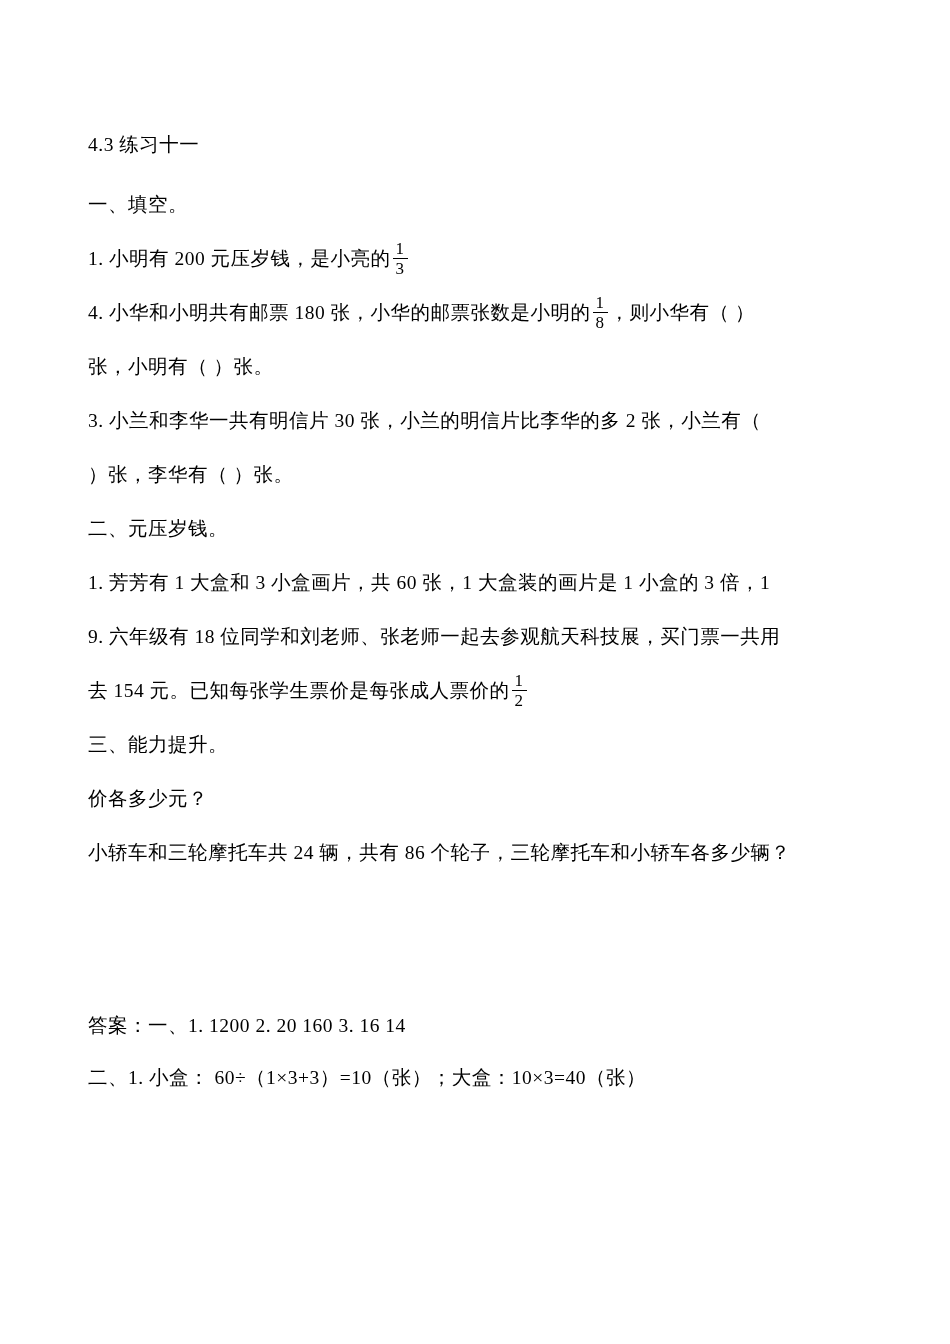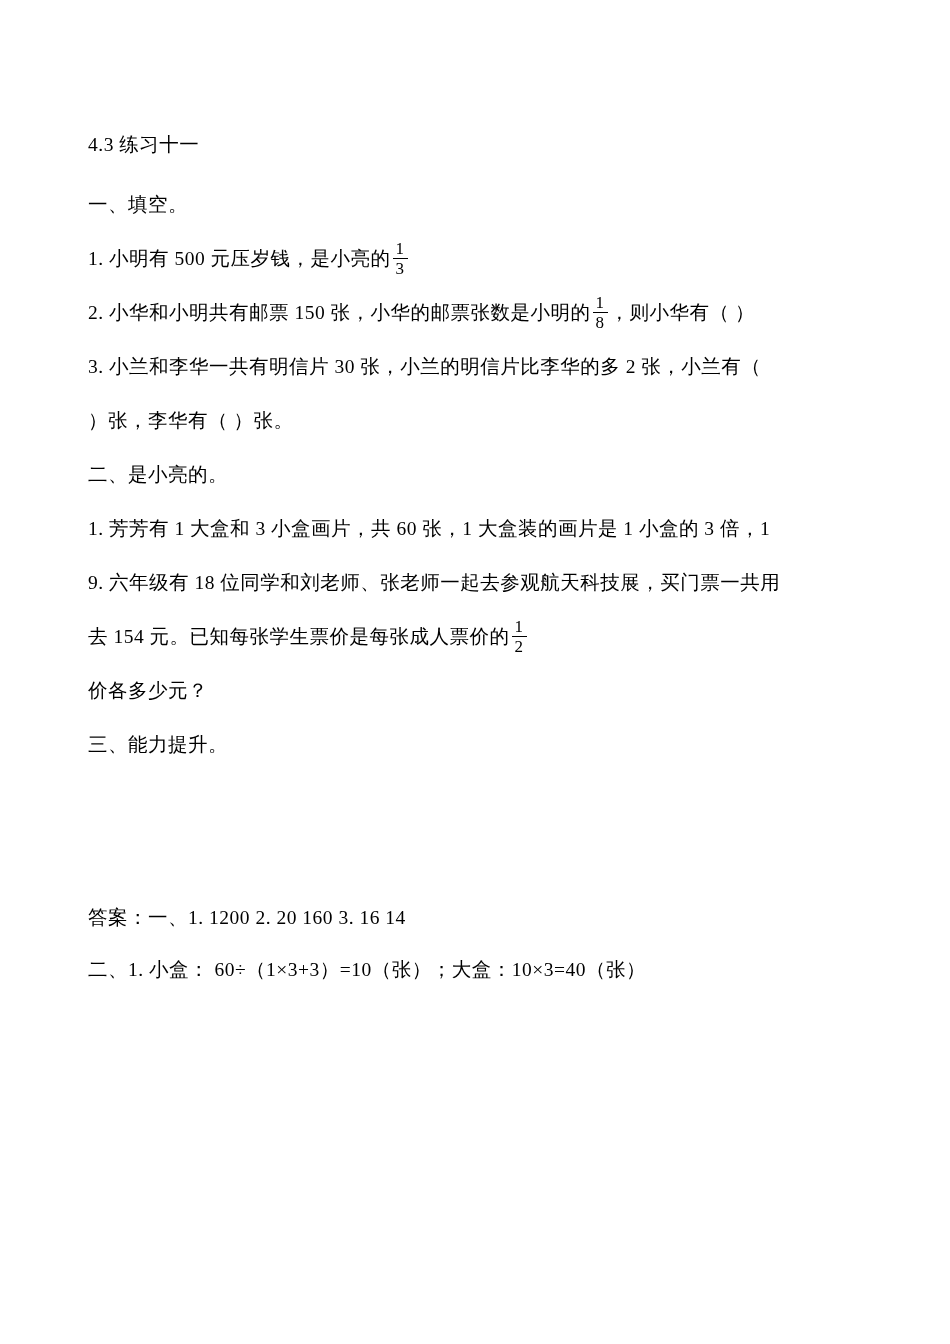--- a/index.html
+++ b/index.html
@@ -70,47 +70,49 @@
 <div class="page">
   <div class="content">
 
     <div class="line">4.3 练习十一</div>
 
     <div class="spacer-sm"></div>
 
     <div class="line">一、填空。</div>
 
     <div class="line">
-      <span>1. 小明有 500 元压岁钱，是小亮的</span><span class="frac"><span class="num">1</span><span class="den">3</span></span>
+      <span>1. 小明有 200 元压岁钱，是小亮的</span><span class="frac"><span class="num">1</span><span class="den">3</span></span>
     </div>
 
     <div class="line">
-      <span>2. 小华和小明共有邮票 150 张，小华的邮票张数是小明的</span><span class="frac"><span class="num">1</span><span class="den">8</span></span><span>，则小华有（      ）</span>
+      <span>4. 小华和小明共有邮票 180 张，小华的邮票张数是小明的</span><span class="frac"><span class="num">1</span><span class="den">8</span></span><span>，则小华有（      ）</span>
     </div>
 
+    <div class="line">张，小明有（      ）张。</div>
 
     <div class="line">3. 小兰和李华一共有明信片 30 张，小兰的明信片比李华的多 2 张，小兰有（</div>
 
     <div class="line">）张，李华有（      ）张。</div>
 
-    <div class="line">二、是小亮的。</div>
+    <div class="line">二、元压岁钱。</div>
 
     <div class="line">1.  芳芳有 1 大盒和 3 小盒画片，共 60 张，1 大盒装的画片是 1 小盒的 3 倍，1</div>
 
 
     <div class="line">9. 六年级有 18 位同学和刘老师、张老师一起去参观航天科技展，买门票一共用</div>
 
     <div class="line">
       <span>去 154 元。已知每张学生票价是每张成人票价的</span><span class="frac"><span class="num">1</span><span class="den">2</span></span>
     </div>
 
+    <div class="line">三、能力提升。</div>
+
     <div class="line">价各多少元？</div>
 
-    <div class="line">三、能力提升。</div>
-
+    <div class="line">小轿车和三轮摩托车共 24 辆，共有 86 个轮子，三轮摩托车和小轿车各多少辆？</div>
 
     <div class="spacer-lg"></div>
 
     <div class="answers">
       <div class="line">答案：一、1. 1200      2.   20    160      3.    16    14</div>
       <div class="line">二、1. 小盒：  60÷（1×3+3）=10（张）；大盒：10×3=40（张）</div>
     </div>
 
   </div>
 </div>

